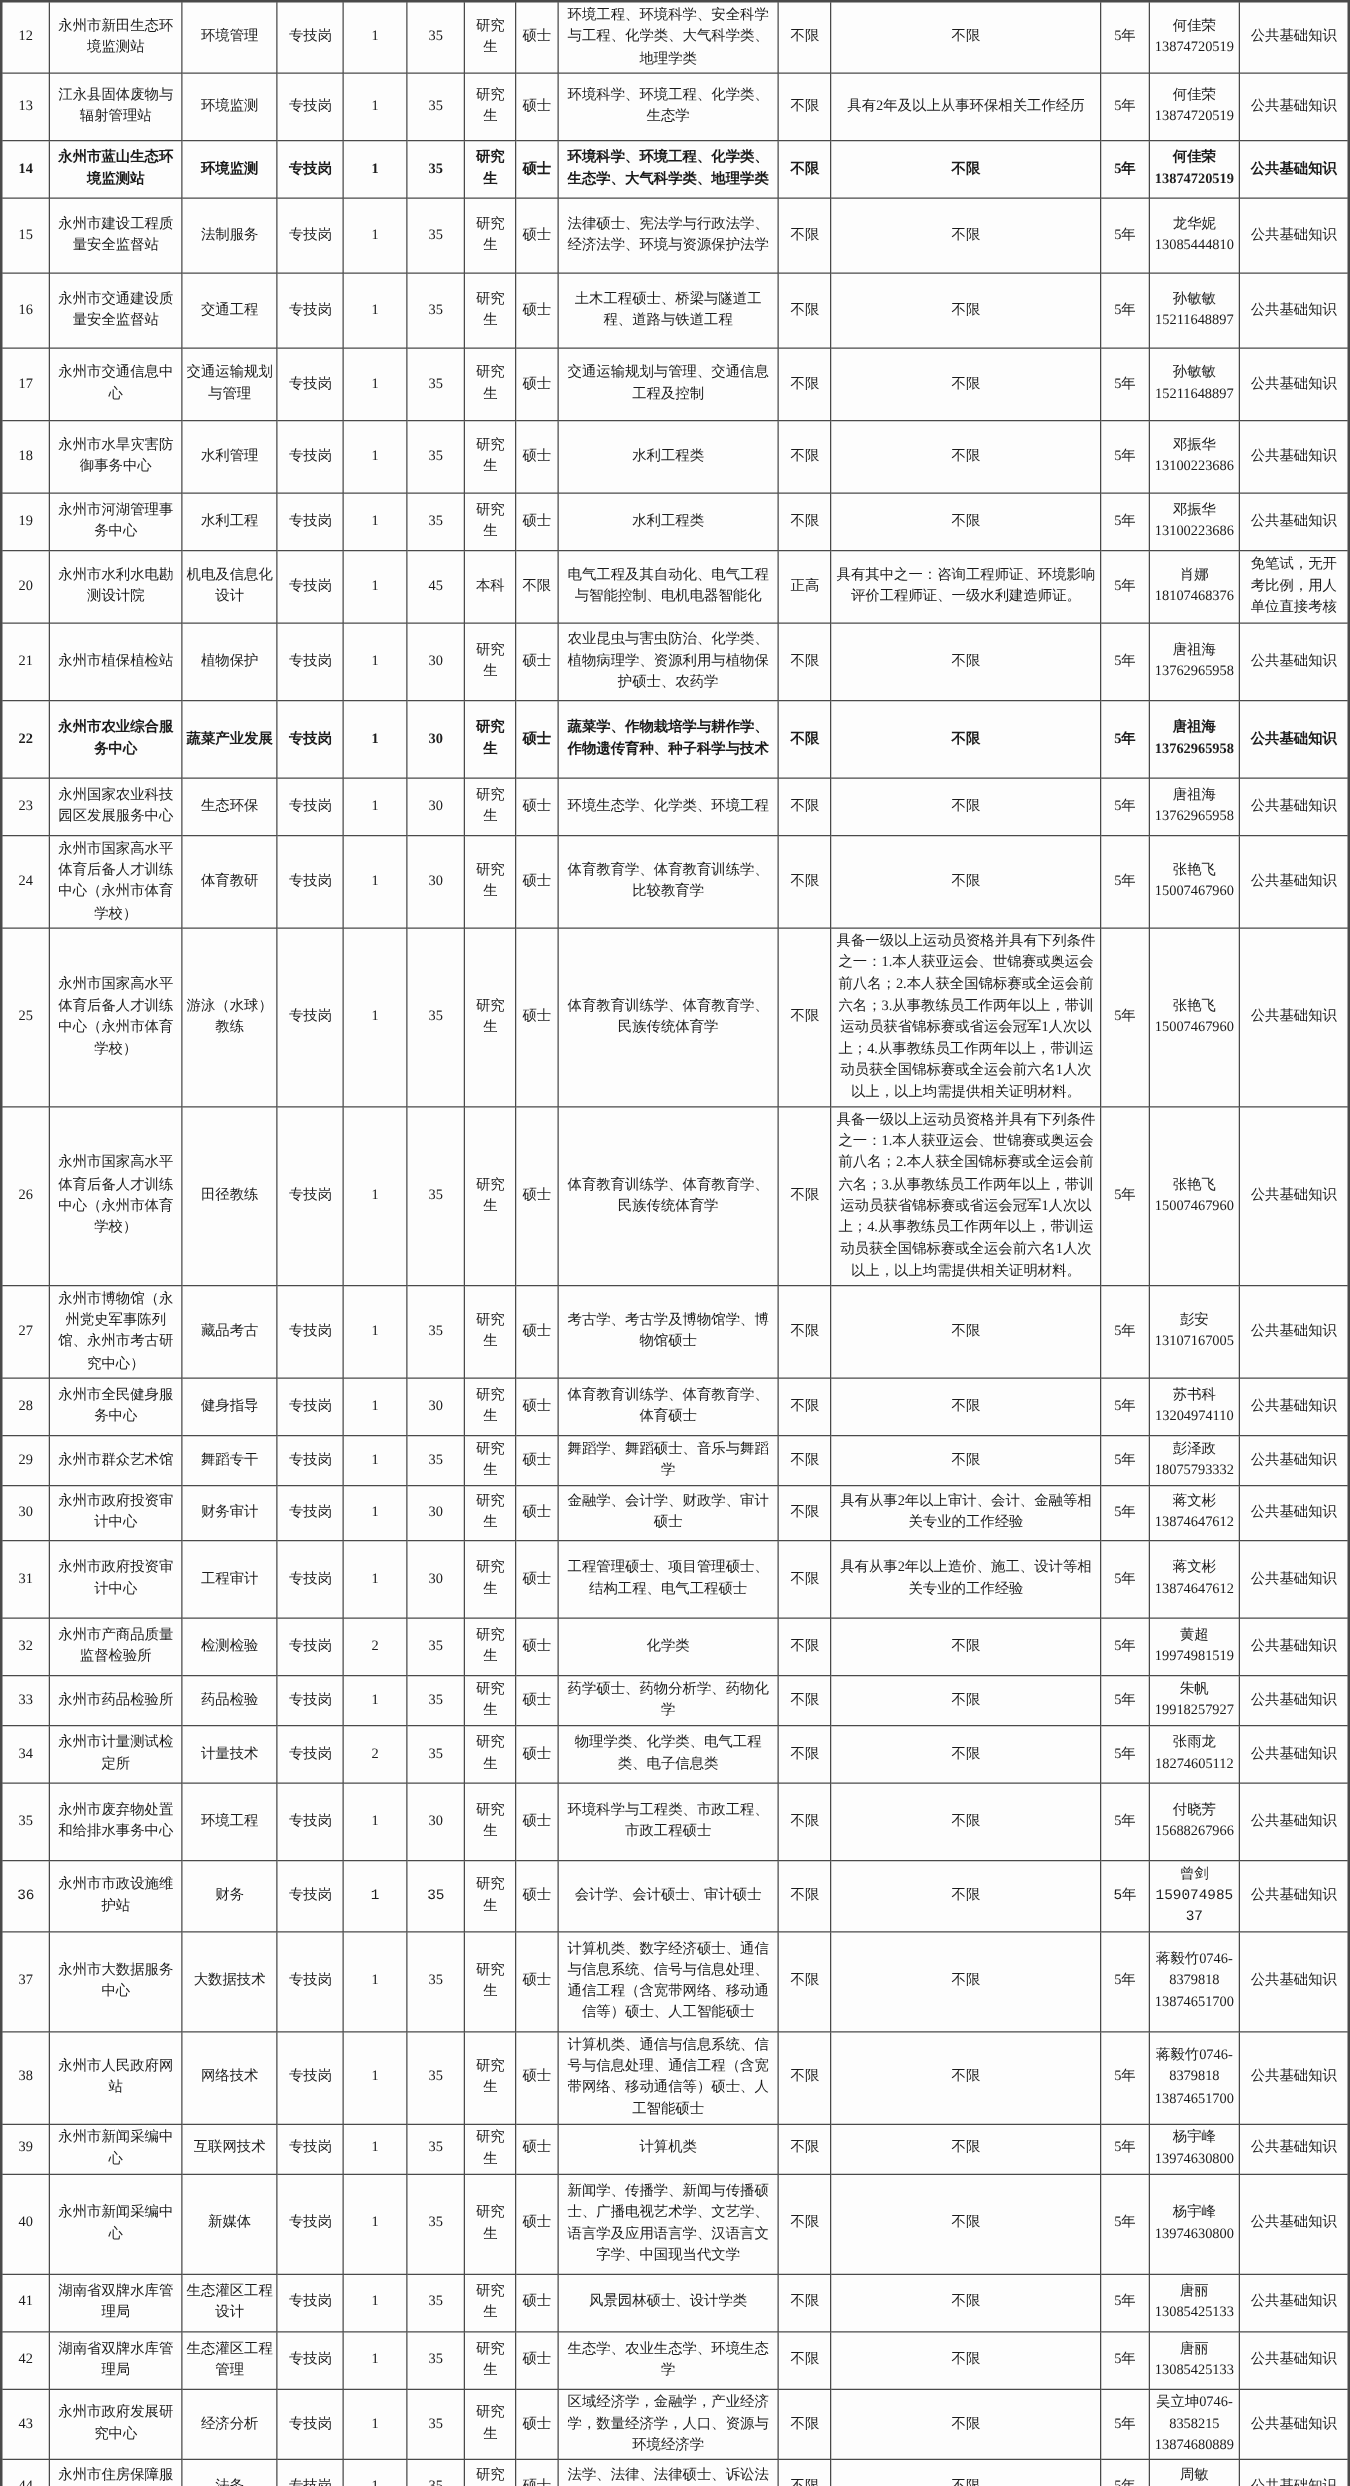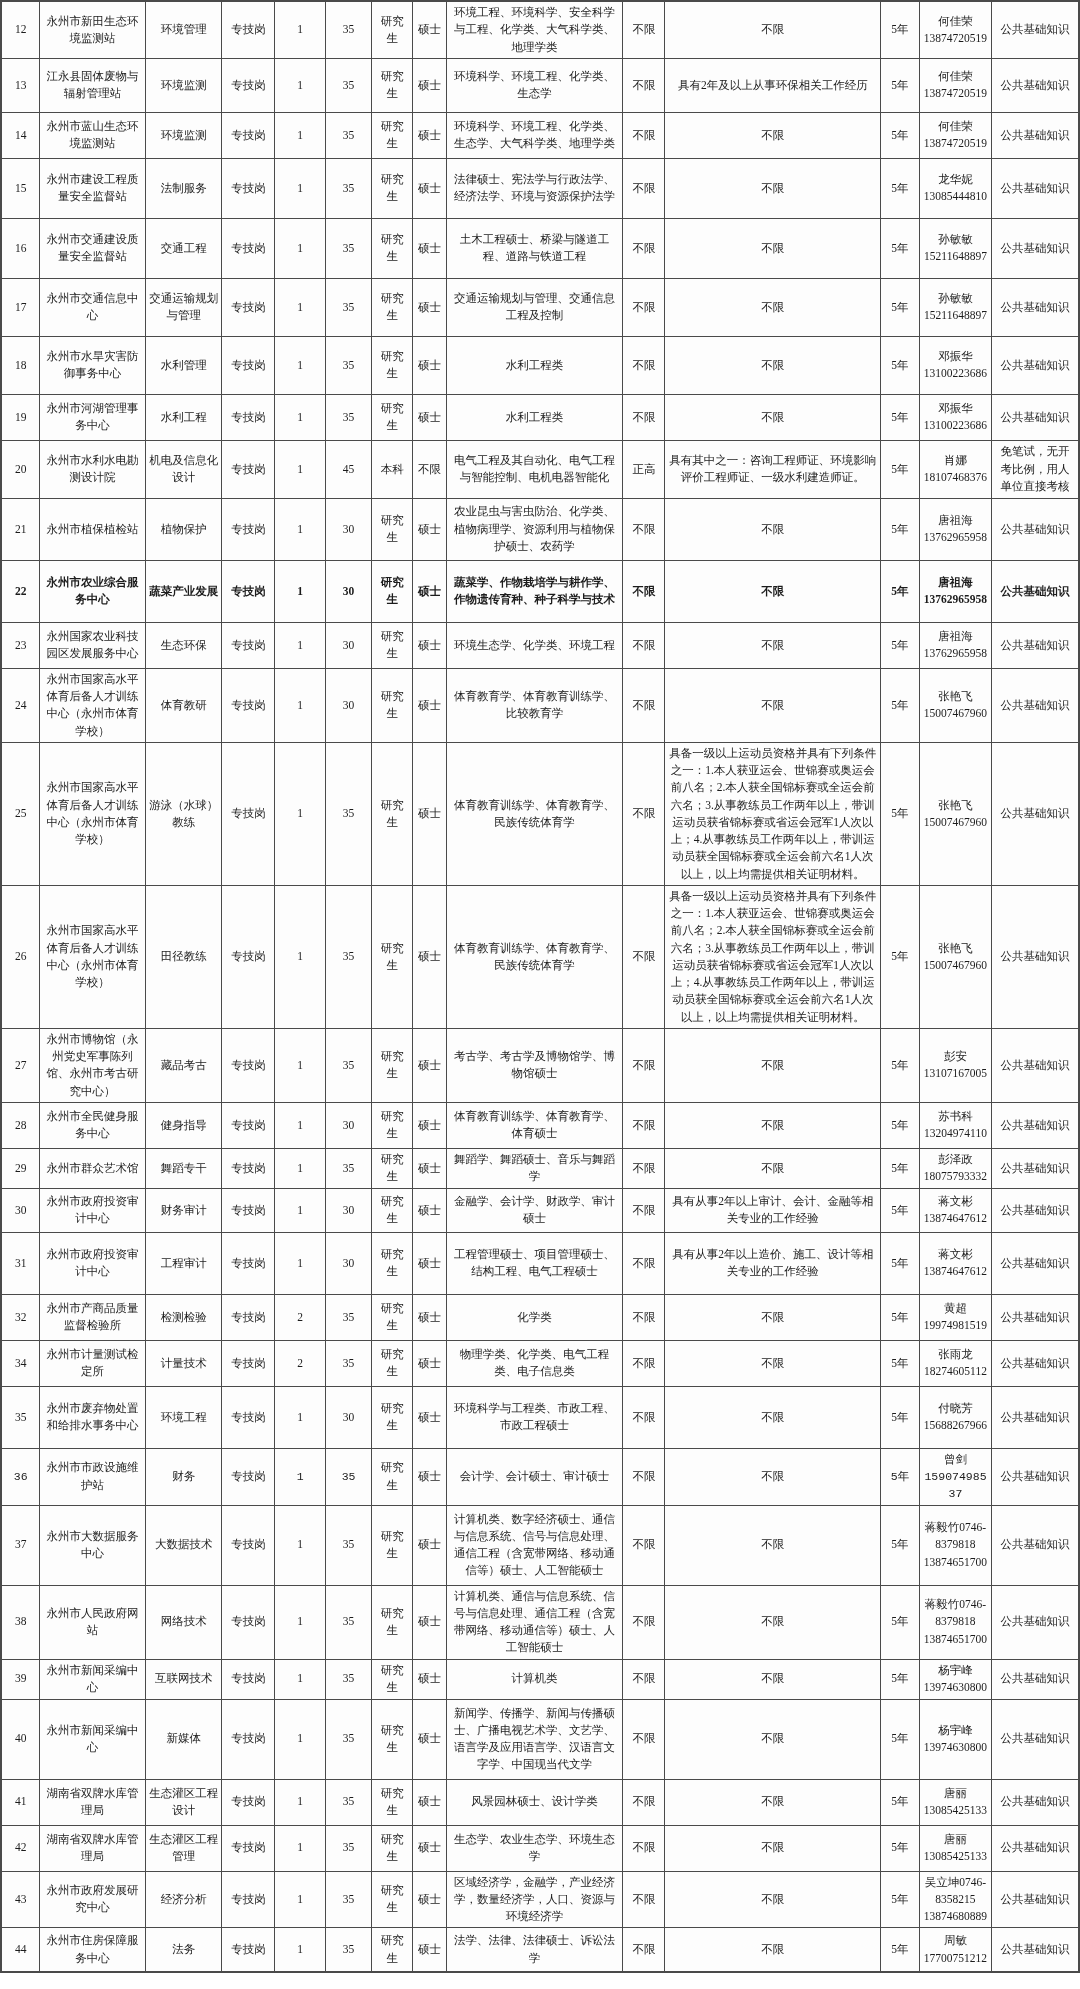--- a/index.html
+++ b/index.html
@@ -82,21 +82,21 @@
           <td class="col-edu">研究生</td>
           <td class="col-degree">硕士</td>
           <td class="col-major">环境科学、环境工程、化学类、生态学</td>
           <td class="col-title">不限</td>
           <td class="col-condition">具有2年及以上从事环保相关工作经历</td>
           <td class="col-years">5年</td>
           <td class="col-contact">何佳荣
 13874720519</td>
           <td class="col-exam">公共基础知识</td>
         </tr>
-        <tr style="height: 46px;">
+        <tr style="height: 46px; font-weight: bold;">
           <td class="col-no">14</td>
           <td class="col-unit">永州市蓝山生态环境监测站</td>
           <td class="col-post">环境监测</td>
           <td class="col-category">专技岗</td>
           <td class="col-count">1</td>
           <td class="col-age">35</td>
           <td class="col-edu">研究生</td>
           <td class="col-degree">硕士</td>
           <td class="col-major">环境科学、环境工程、化学类、生态学、大气科学类、地理学类</td>
           <td class="col-title">不限</td>
@@ -405,20 +405,37 @@
           <td class="col-edu">研究生</td>
           <td class="col-degree">硕士</td>
           <td class="col-major">化学类</td>
           <td class="col-title">不限</td>
           <td class="col-condition">不限</td>
           <td class="col-years">5年</td>
           <td class="col-contact">黄超
 19974981519</td>
           <td class="col-exam">公共基础知识</td>
         </tr>
+        <tr style="height: 40px;">
+          <td class="col-no">33</td>
+          <td class="col-unit">永州市药品检验所</td>
+          <td class="col-post">药品检验</td>
+          <td class="col-category">专技岗</td>
+          <td class="col-count">1</td>
+          <td class="col-age">35</td>
+          <td class="col-edu">研究生</td>
+          <td class="col-degree">硕士</td>
+          <td class="col-major">药学硕士、药物分析学、药物化学</td>
+          <td class="col-title">不限</td>
+          <td class="col-condition">不限</td>
+          <td class="col-years">5年</td>
+          <td class="col-contact">朱帆
+19918257927</td>
+          <td class="col-exam">公共基础知识</td>
+        </tr>
         <tr style="height: 46px;">
           <td class="col-no">34</td>
           <td class="col-unit">永州市计量测试检定所</td>
           <td class="col-post">计量技术</td>
           <td class="col-category">专技岗</td>
           <td class="col-count">2</td>
           <td class="col-age">35</td>
           <td class="col-edu">研究生</td>
           <td class="col-degree">硕士</td>
           <td class="col-major">物理学类、化学类、电气工程类、电子信息类</td>

